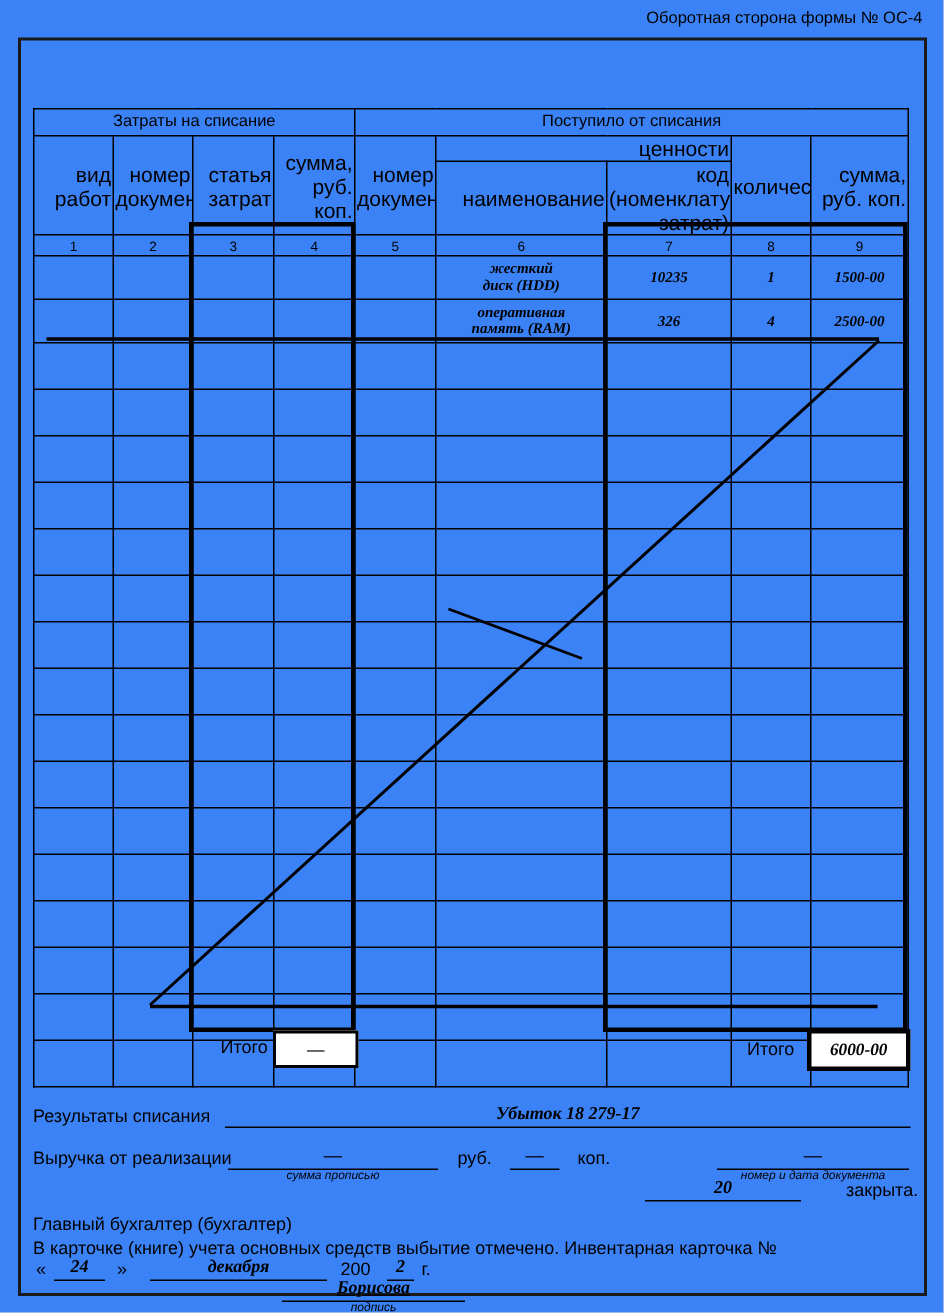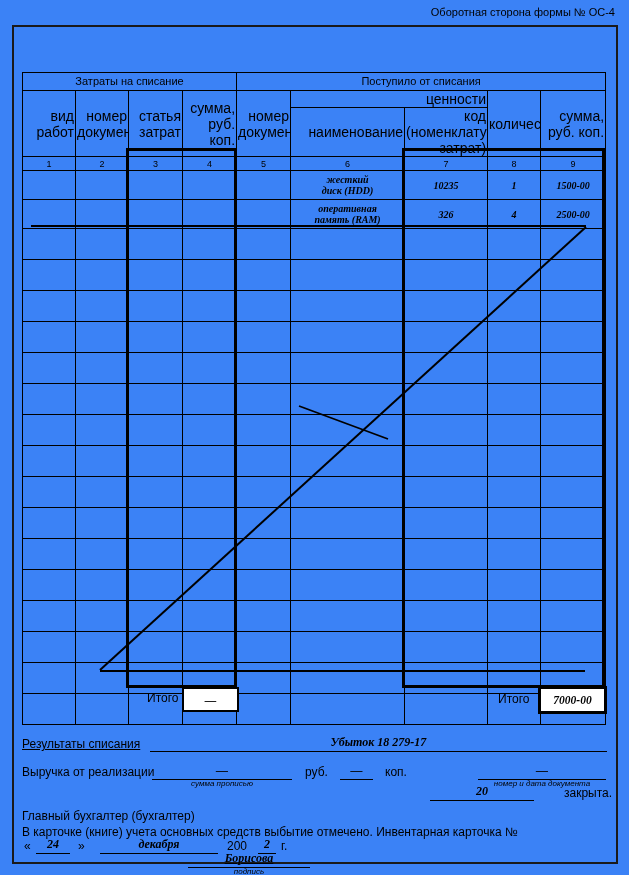--- a/index.html
+++ b/index.html
@@ -305,24 +305,24 @@
     <line x1="100" y1="671" x2="585" y2="671" stroke="#000" stroke-width="2.2"></line>
     <line x1="299" y1="406" x2="388" y2="439" stroke="#000" stroke-width="1.8"></line>
   </svg>
 
   <span class="lbl" style="left:147px; top:691px;">Итого</span>
   <div class="total-box" style="left:182px; top:687px; width:53px; height:21px; border:2px solid #000;">
     <span class="val">—</span>
   </div>
   <span class="lbl" style="left:498px; top:692px;">Итого</span>
   <div class="total-box" style="left:538px; top:686px; width:63px; height:22px; border:3px solid #000;">
-    <span class="val">7000-00</span>
-  </div>
-
-  <span class="lbl" style="left:22px; top:737px;text-decoration:underline;">Результаты списания</span>
+    <span class="val">6000-00</span>
+  </div>
+
+  <span class="lbl" style="left:22px; top:737px;">Результаты списания</span>
   <div class="fill-line" style="left:150px; top:734px; width:457px; height:17px;text-align:right;">
     <span class="fill-value">Убыток 18 279-17</span>
   </div>
 
   <span class="lbl" style="left:22px; top:765px;">Выручка от реализации</span>
   <div class="fill-line" style="left:152px; top:762px; width:140px; height:17px;">
     <span class="fill-value">—</span>
     <span class="caption">сумма прописью</span>
   </div>
   <span class="lbl" style="left:305px; top:765px;">руб.</span>

